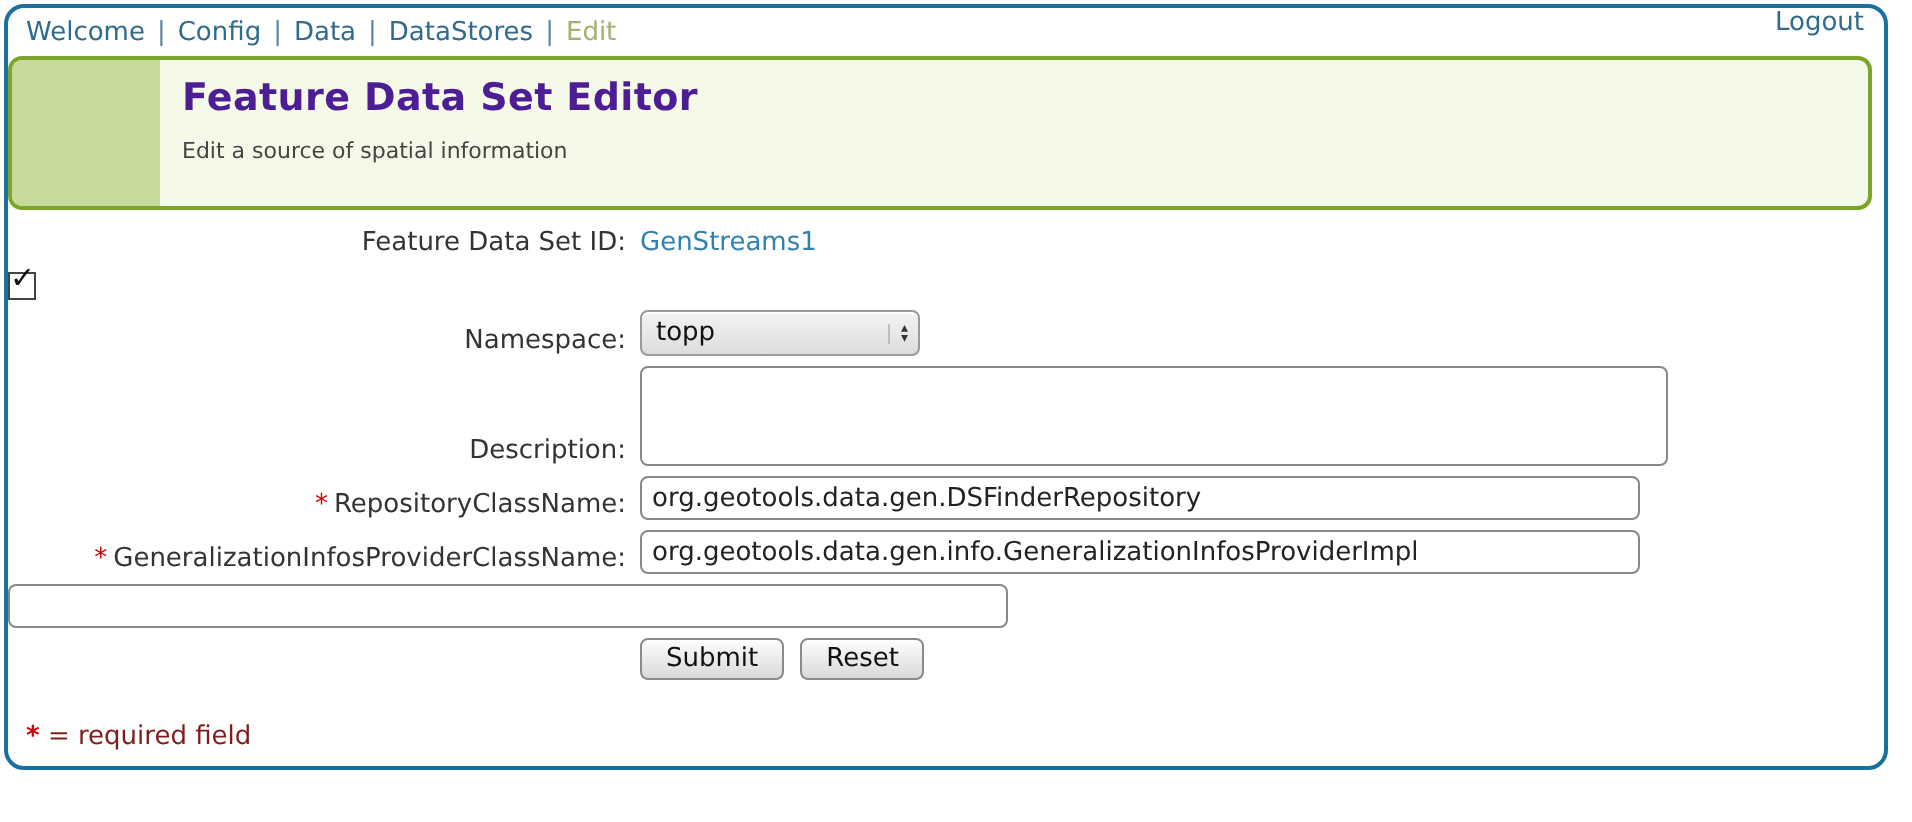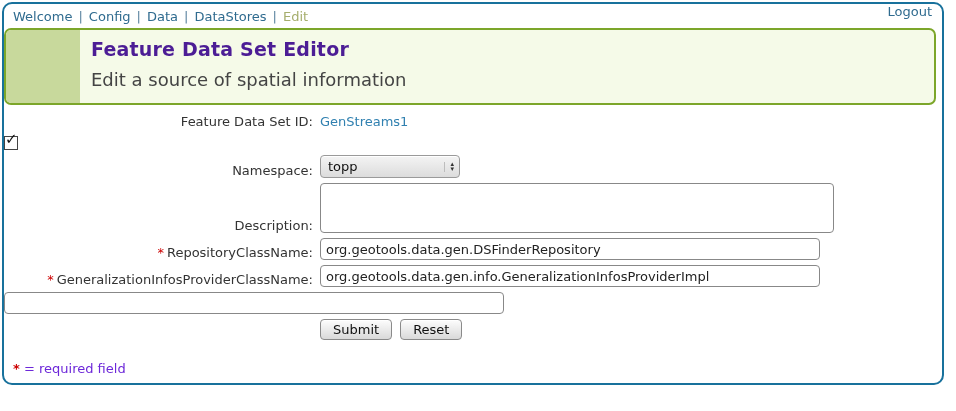--- a/index.html
+++ b/index.html
@@ -47,21 +47,21 @@
     background: #c8d99c;
   }
   .header-text { padding: 8px 0 0 11px; }
   .page-title {
     margin: 0 0 9px 0;
     font-size: 19px;
     font-weight: bold;
     color: #4c1d95;
     letter-spacing: 0.2px;
   }
-  .page-subtitle { font-size: 18px; color: #444; }
+  .page-subtitle { font-size: 11px; color: #444; }
   
   .form-area { padding-top: 8px; font-size: 13px; color: #333; }
   .row { display: flex; margin-bottom: 5px; align-items: flex-end; }
   .lbl {
     width: 316px;
     flex: none;
     text-align: right;
     padding-right: 7px;
     padding-top: 3px;
     white-space: nowrap;
@@ -145,21 +145,21 @@
     cursor: pointer;
     box-shadow: inset 0 1px 0 #fff;
   }
   
   .footer-note {
     position: absolute;
     left: 9px; bottom: 7px;
     font-size: 13px;
   }
   .footer-note .star { color: #cc0000; font-weight: bold; }
-  .footer-note .note-text { color: #6d28d9; }
+  .footer-note .note-text { color: #7f1d1d; }
 </style>
 </head>
 <body>
 
 <div class="container">
 
   <div class="topbar">
     <div class="breadcrumb">
       <span class="crumb">Welcome</span>
       <span class="crumb-sep">|</span>

